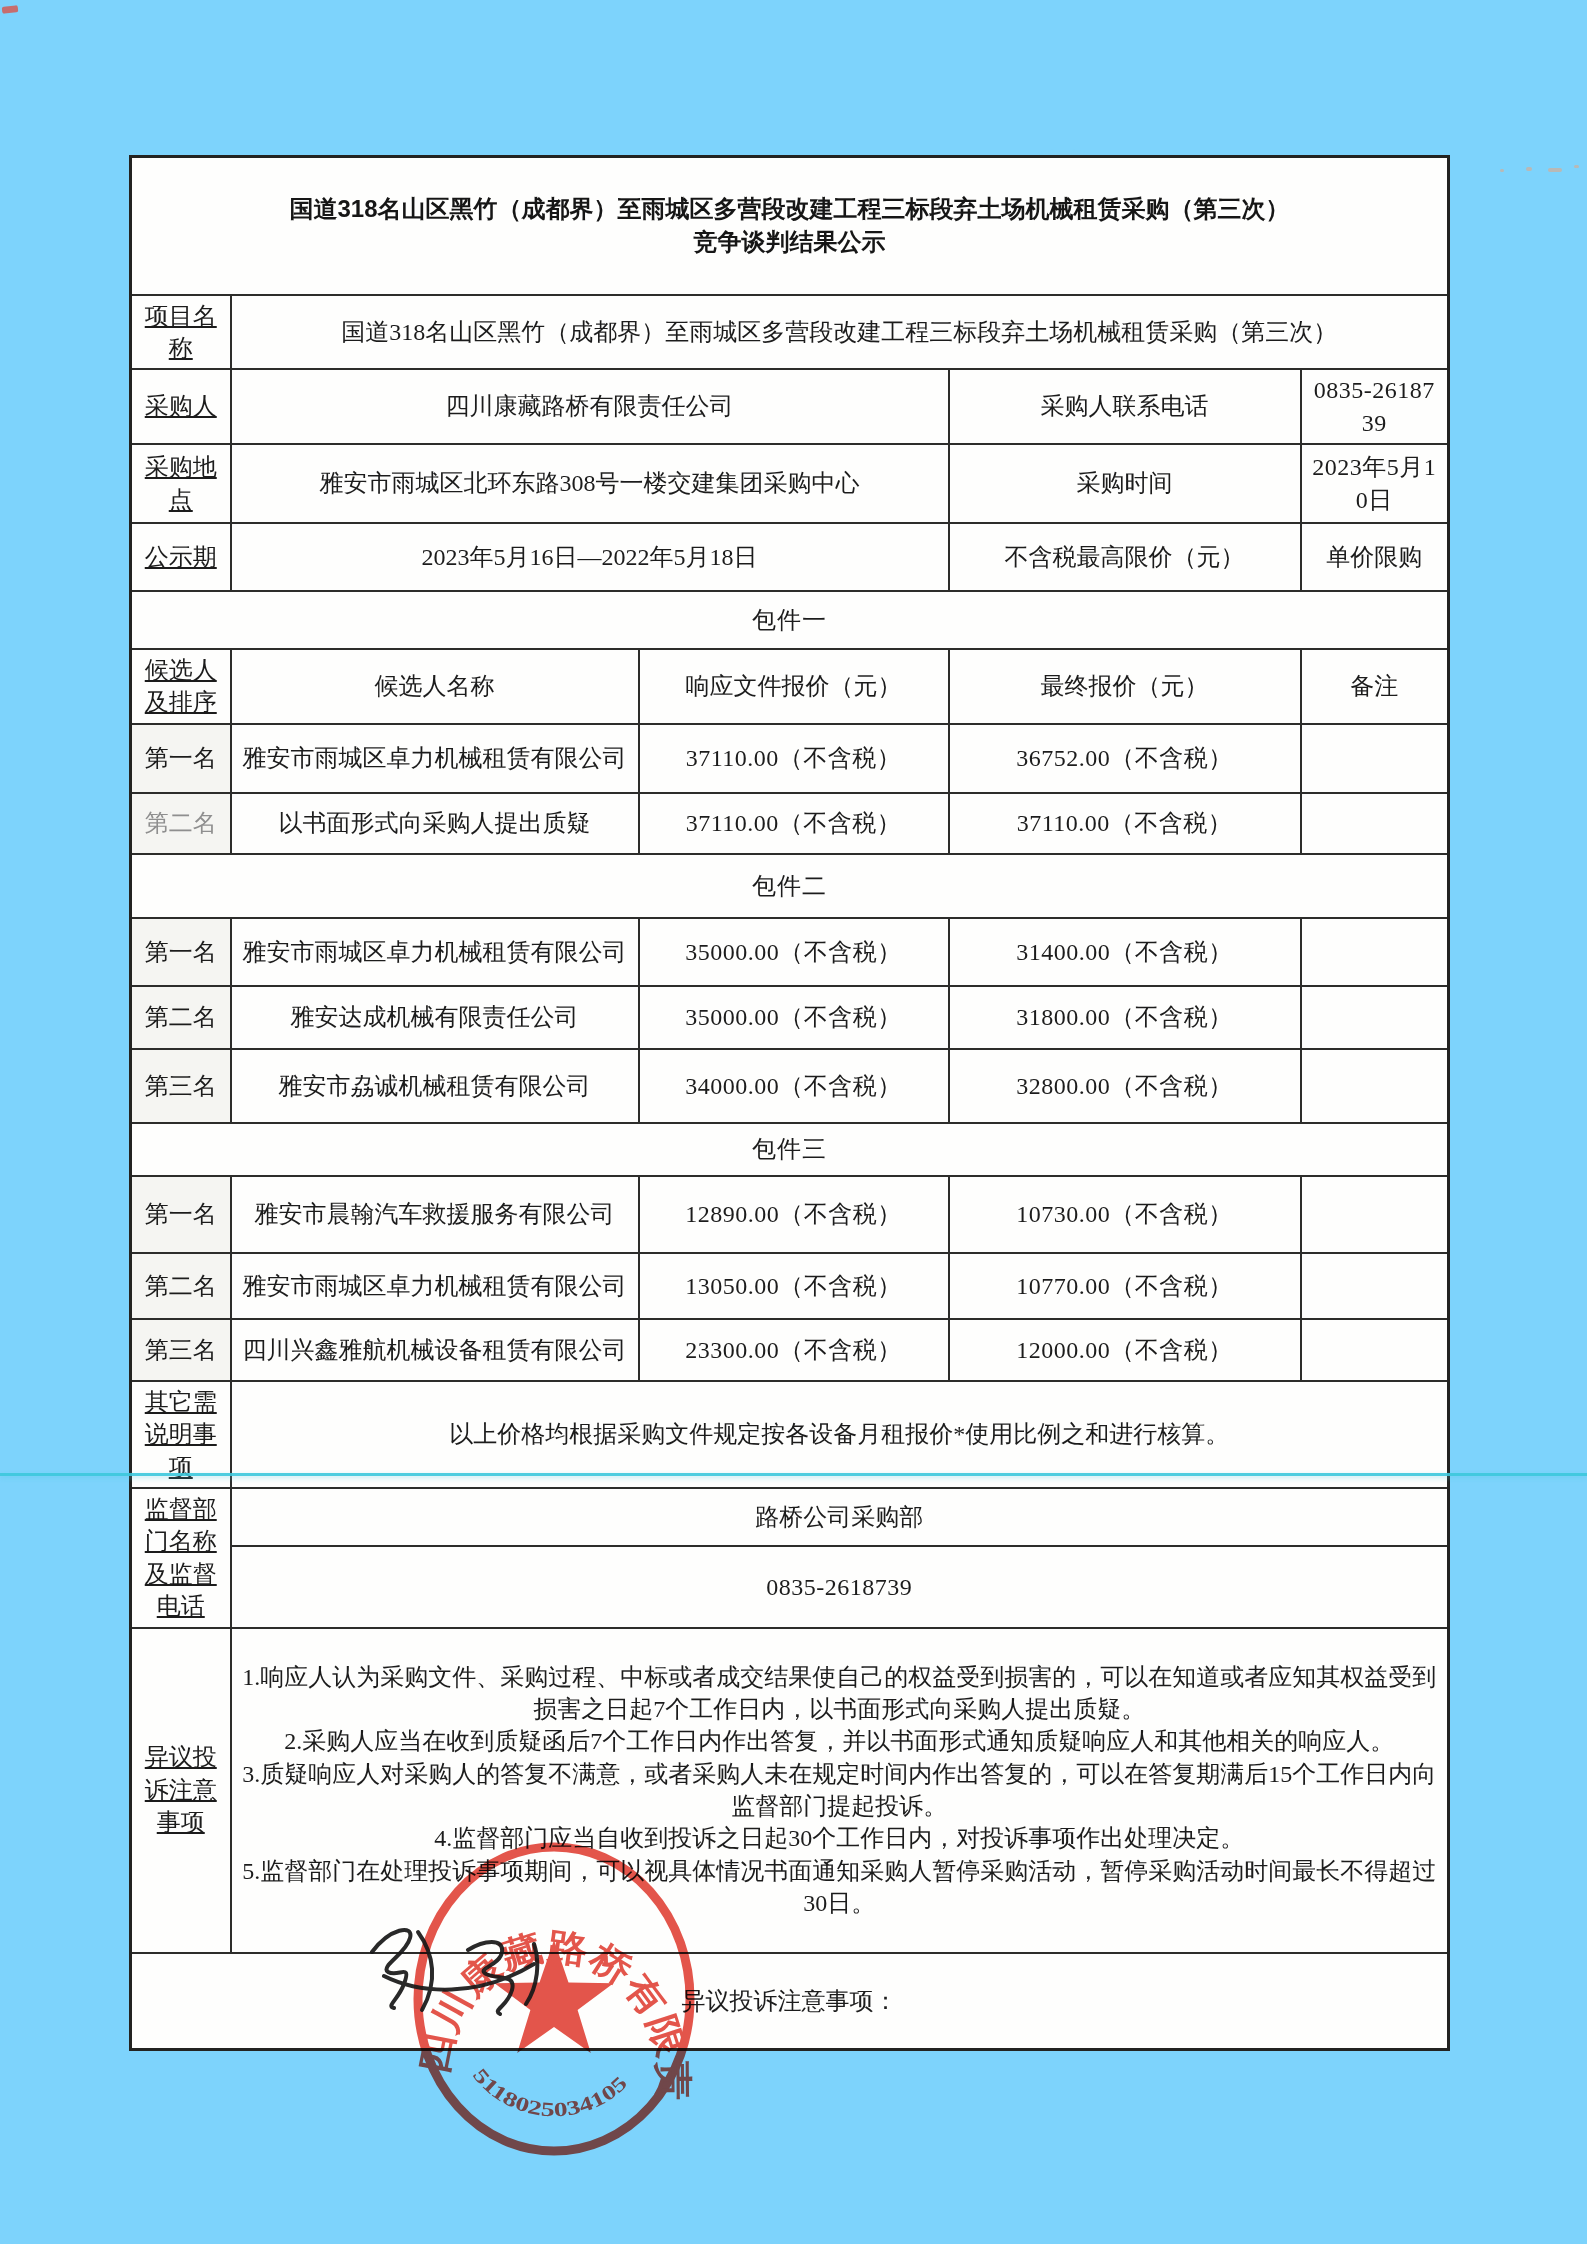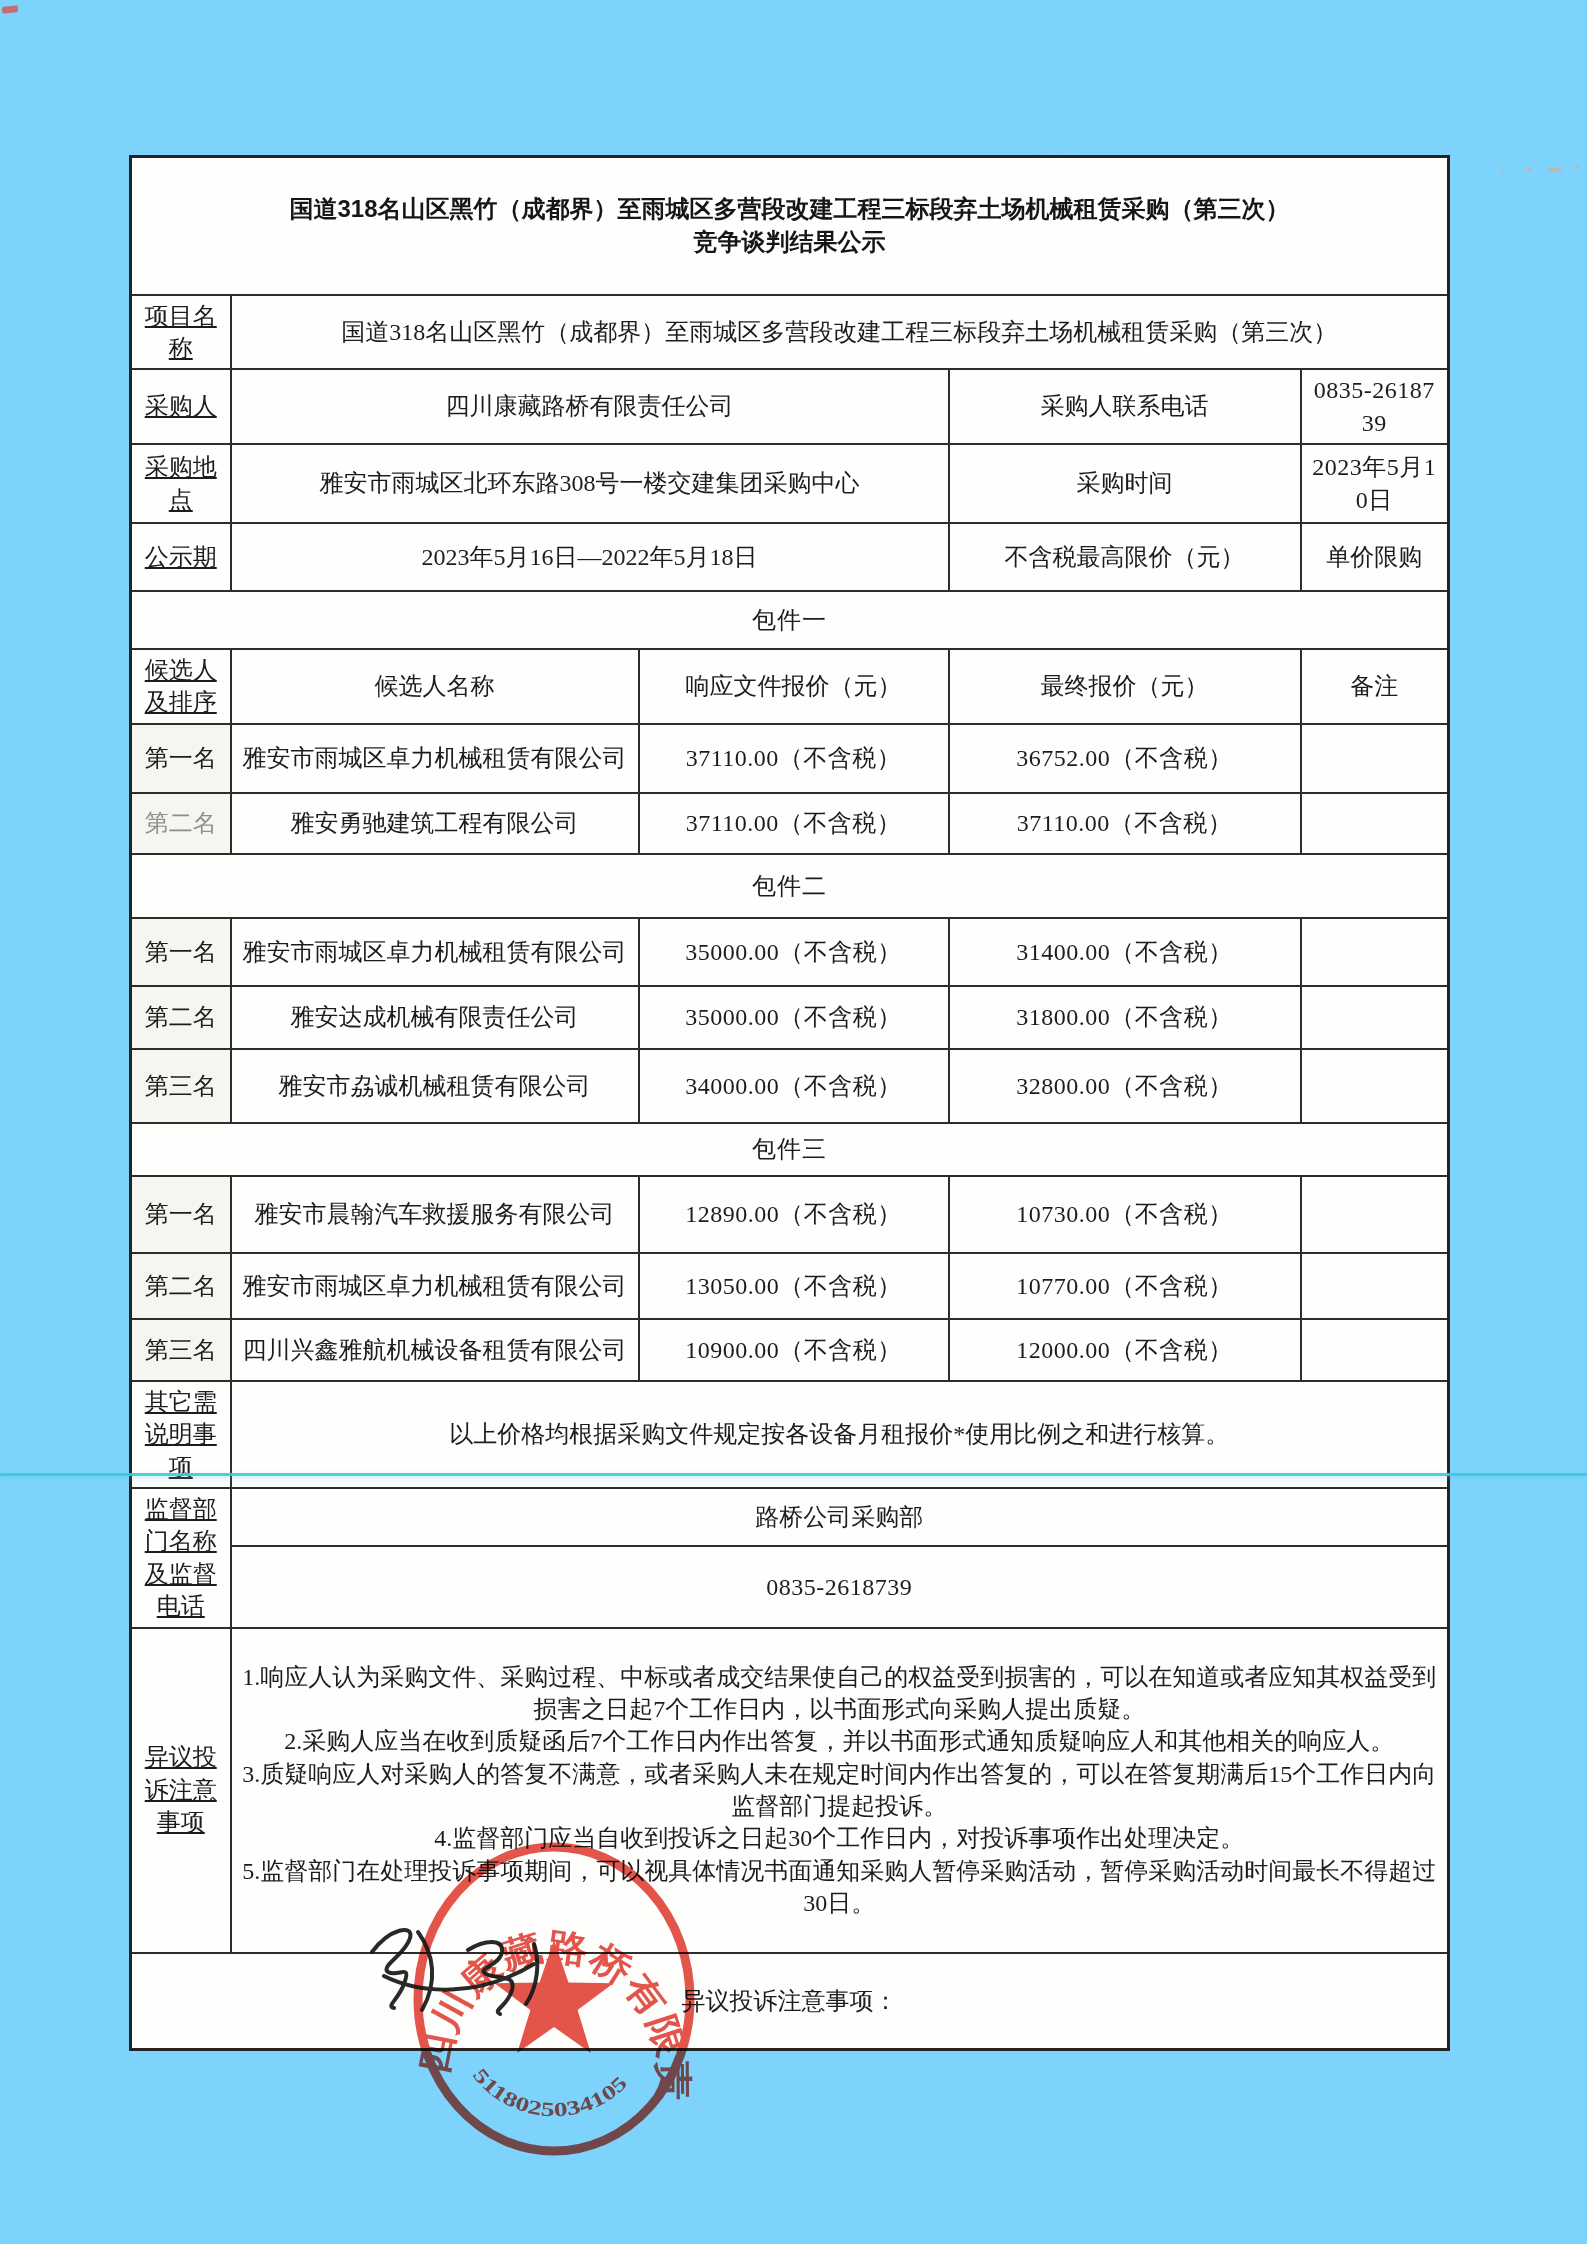--- a/index.html
+++ b/index.html
@@ -159,21 +159,21 @@
 
     <tr style="height:69px">
       <td class="rank">第一名</td>
       <td>雅安市雨城区卓力机械租赁有限公司</td>
       <td class="num">37110.00（不含税）</td>
       <td class="num">36752.00（不含税）</td>
       <td></td>
     </tr>
     <tr style="height:61px">
       <td class="rank faded">第二名</td>
-      <td>雅安勇驰建筑工程有限公司</td>
+      <td>以书面形式向采购人提出质疑</td>
       <td class="num">37110.00（不含税）</td>
       <td class="num">37110.00（不含税）</td>
       <td></td>
     </tr>
 
     <tr style="height:64px">
       <td colspan="5" class="band">包件二</td>
     </tr>
 
     <tr style="height:68px">
@@ -212,21 +212,21 @@
     <tr style="height:66px">
       <td class="rank">第二名</td>
       <td>雅安市雨城区卓力机械租赁有限公司</td>
       <td class="num">13050.00（不含税）</td>
       <td class="num">10770.00（不含税）</td>
       <td></td>
     </tr>
     <tr style="height:62px">
       <td class="rank">第三名</td>
       <td>四川兴鑫雅航机械设备租赁有限公司</td>
-      <td class="num">10900.00（不含税）</td>
+      <td class="num">23300.00（不含税）</td>
       <td class="num">12000.00（不含税）</td>
       <td></td>
     </tr>
 
     <tr style="height:83px">
       <td class="lbl left">其它需说明事项</td>
       <td colspan="4">以上价格均根据采购文件规定按各设备月租报价*使用比例之和进行核算。</td>
     </tr>
 
     <tr style="height:57px">

